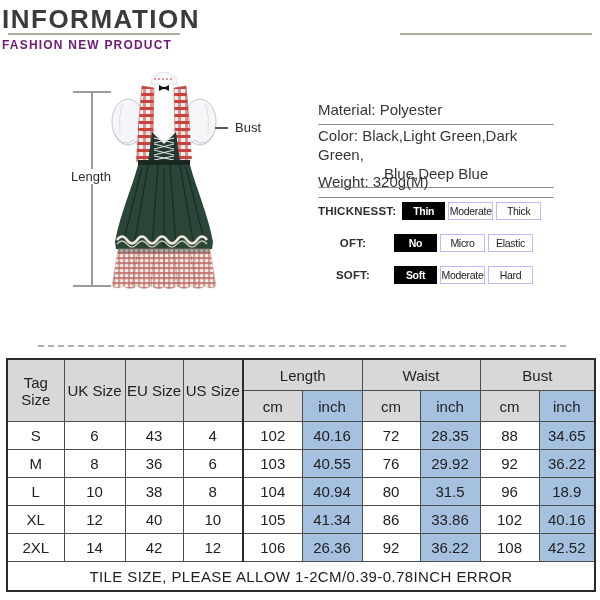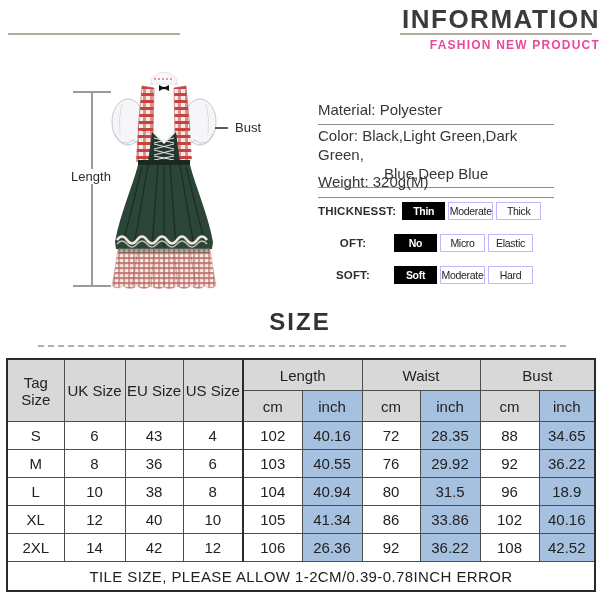--- a/index.html
+++ b/index.html
@@ -1,25 +1,25 @@
 <!DOCTYPE html>
 <html><head>
 <meta charset="utf-8">
 <style>
   html,body{margin:0;padding:0;background:#fff;}
   .page{position:relative;width:600px;height:600px;background:#ffffff;
         font-family:"Liberation Sans",sans-serif;color:#2e2e2e;overflow:hidden;}
 
   
-  .header{position:absolute;top:4px;left:2px;right:0;text-align:right;}
+  .header{position:absolute;top:4px;left:2px;right:0;text-align:left;}
   .title{margin:0;font-size:26px;font-weight:bold;letter-spacing:1.5px;color:#3b3b3b;}
   .hline{position:absolute;top:33px;height:2px;background:#b3ab9b;}
   .hline.left{left:8px;width:172px;}
   .hline.right{right:8px;width:192px;}
-  .subtitle{margin-top:3px;font-size:12px;font-weight:bold;letter-spacing:1.2px;color:#ec4899;}
+  .subtitle{margin-top:3px;font-size:12px;font-weight:bold;letter-spacing:1.2px;color:#701a75;}
 
   
   .vline{position:absolute;left:91px;top:92px;width:2px;height:194px;background:#9b9b9b;}
   .cap{position:absolute;left:73px;width:38px;height:2px;background:#9b9b9b;}
   .cap.top{top:91px;} .cap.bottom{top:285px;}
   .len-label{position:absolute;left:66px;top:169px;width:50px;text-align:center;
              background:#fff;font-size:13px;color:#2b2b2b;}
   .bust-anno{position:absolute;left:215px;top:120px;display:flex;align-items:center;}
   .bust-dash{display:inline-block;width:13px;height:2px;background:#5a5a5a;margin-right:7px;}
   .bust-text{font-size:13px;color:#2b2b2b;}
@@ -149,21 +149,20 @@
     <span class="chip w45">Micro</span>
     <span class="chip w45">Elastic</span>
   </div>
   <div class="attr-row a-soft">
     <span class="attr-label">SOFT:</span>
     <span class="chip sel">Soft</span>
     <span class="chip w45">Moderate</span>
     <span class="chip w45">Hard</span>
   </div>
 
-  <h2 class="size-title">SIZE</h2>
   <div class="dashline"></div>
 
   <table class="size">
     <colgroup>
       <col style="width:57px">
         <col style="width:61px">
         <col style="width:58px">
         <col style="width:60px">
       <col style="width:59px">
         <col style="width:60px">

